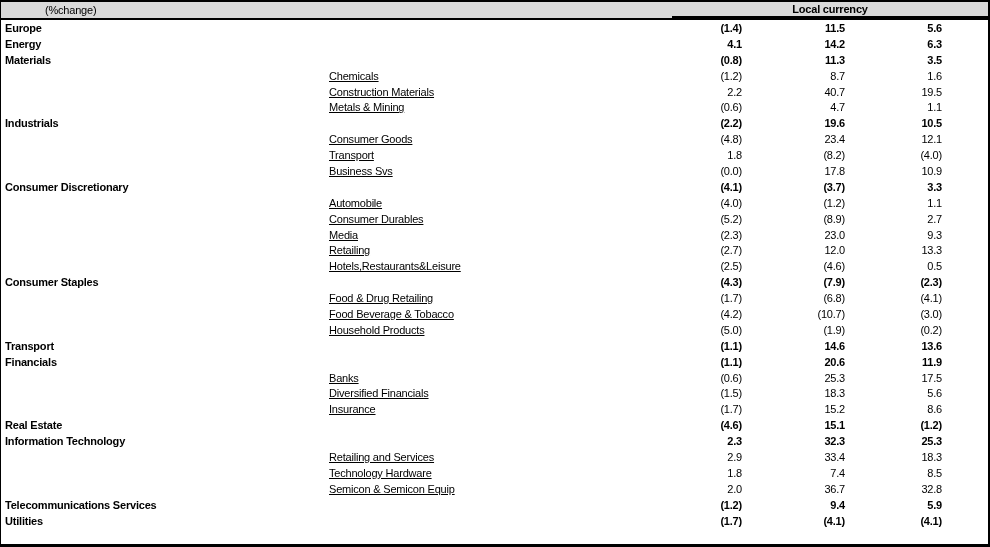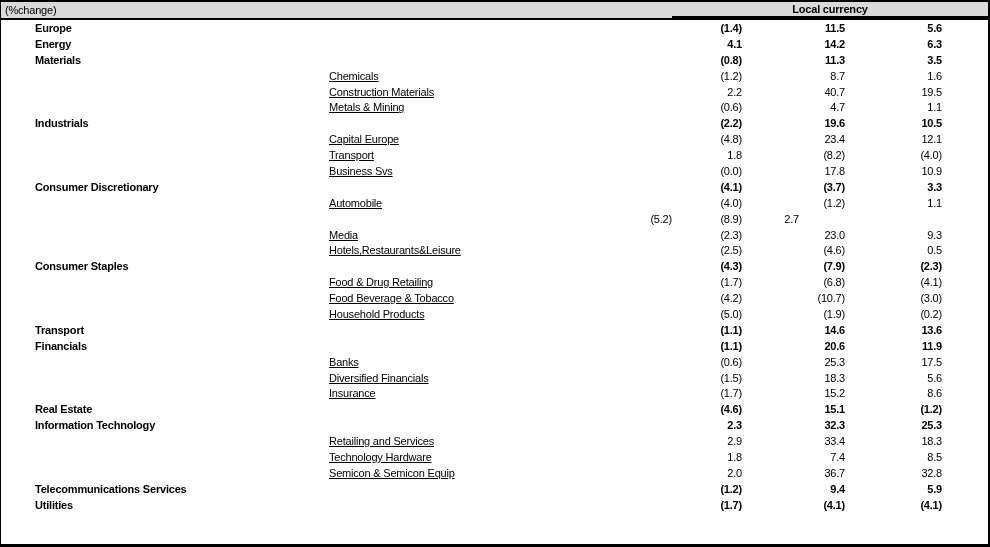--- a/index.html
+++ b/index.html
@@ -17,38 +17,38 @@
     border-right:2px solid #000;
     border-bottom:3px solid #000;
     display:flex; flex-direction:column;
     background:#fff;
   }
   .hdr {
     background:#d9d9d9;
     border-bottom:2px solid #000;
     flex:0 0 auto;
   }
-  .hrow { display:grid; grid-template-columns:1fr 316px; height:16px; }
+  .hrow { display:grid; grid-template-columns:1fr 316px; height:16px;margin-left:40px; }
   .corner { padding-left:4px; display:flex; align-items:center; }
   .group-span {
     font-weight:bold;
     display:flex; align-items:center; justify-content:center;
     border-bottom:2px solid #000;
     height:100%;
   }
   .hrow2 { display:grid; grid-template-columns:1fr 70px 103px 143px; height:16px; }
   .rowhdr { font-weight:bold; padding-left:4px; display:flex; align-items:center; }
   .colhdr { font-weight:bold; text-align:right; display:flex; align-items:center; justify-content:flex-end; }
   .colhdr.last { padding-right:46px; }
   .body { flex:1 1 auto; overflow:hidden; }
   .row {
     display:grid; grid-template-columns:1fr 70px 103px 143px;
     height:15.9px; align-items:center;
   }
-  .row.main { font-weight:bold;padding-left:30px; }
+  .row.main { font-weight:bold; }
   .row .label { padding-left:4px; white-space:nowrap; }
   .row.sub .label { padding-left:328px;text-decoration:underline; }
   .num { text-align:right; white-space:nowrap; }
   .num.last { padding-right:46px; }
 </style>
 </head>
 <body>
 
 <div class="table">
   <div class="hdr">
@@ -95,21 +95,21 @@
         <div class="num">4.7</div>
         <div class="num last">1.1</div>
       </div>
     <div class="row main">
         <div class="label">Industrials</div>
         <div class="num">(2.2)</div>
         <div class="num">19.6</div>
         <div class="num last">10.5</div>
       </div>
     <div class="row sub">
-        <div class="label">Capital Europe</div>
+        <div class="label">Consumer Goods</div>
         <div class="num">(4.8)</div>
         <div class="num">23.4</div>
         <div class="num last">12.1</div>
       </div>
     <div class="row sub">
         <div class="label">Transport</div>
         <div class="num">1.8</div>
         <div class="num">(8.2)</div>
         <div class="num last">(4.0)</div>
       </div>
@@ -125,31 +125,38 @@
         <div class="num">(3.7)</div>
         <div class="num last">3.3</div>
       </div>
     <div class="row sub">
         <div class="label">Automobile</div>
         <div class="num">(4.0)</div>
         <div class="num">(1.2)</div>
         <div class="num last">1.1</div>
       </div>
     <div class="row sub">
+        <div class="label">Consumer Durables</div>
         <div class="num">(5.2)</div>
         <div class="num">(8.9)</div>
         <div class="num last">2.7</div>
       </div>
     <div class="row sub">
         <div class="label">Media</div>
         <div class="num">(2.3)</div>
         <div class="num">23.0</div>
         <div class="num last">9.3</div>
       </div>
     <div class="row sub">
+        <div class="label">Retailing</div>
+        <div class="num">(2.7)</div>
+        <div class="num">12.0</div>
+        <div class="num last">13.3</div>
+      </div>
+    <div class="row sub">
         <div class="label">Hotels,Restaurants&amp;Leisure</div>
         <div class="num">(2.5)</div>
         <div class="num">(4.6)</div>
         <div class="num last">0.5</div>
       </div>
     <div class="row main">
         <div class="label">Consumer Staples</div>
         <div class="num">(4.3)</div>
         <div class="num">(7.9)</div>
         <div class="num last">(2.3)</div>

